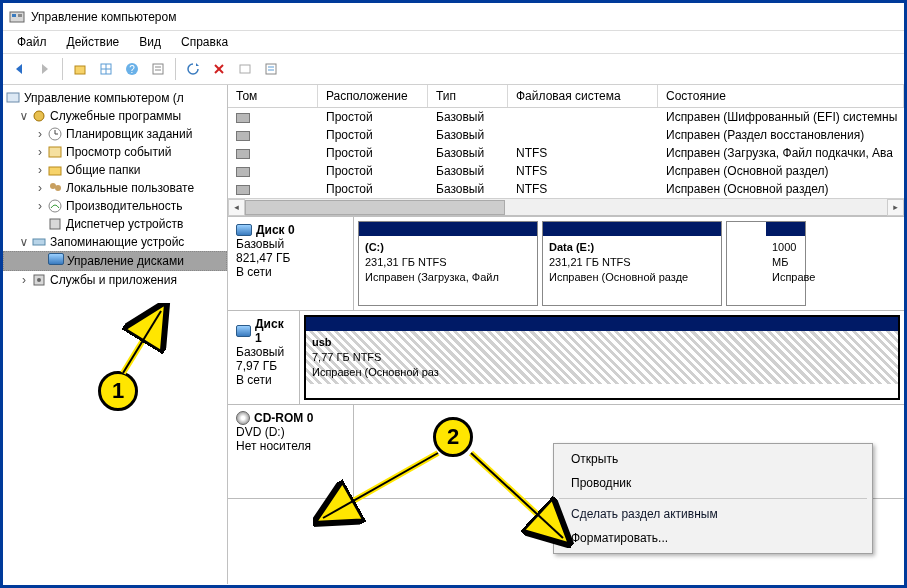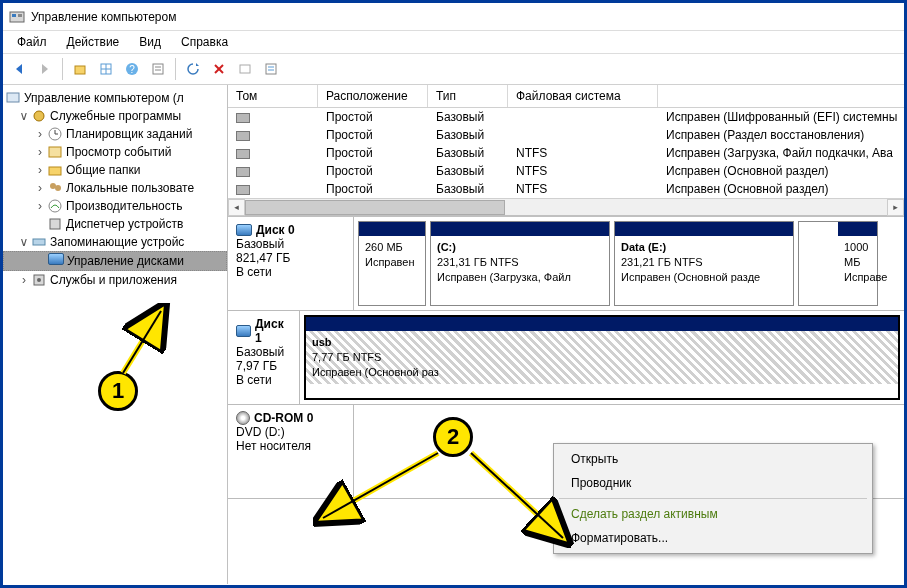--- a/index.html
+++ b/index.html
@@ -146,21 +146,21 @@
     left:550px; top:440px;
     width:320px;
     background:#f2f2f2;
     border:1px solid #a0a0a0;
     box-shadow:2px 2px 4px rgba(0,0,0,.3);
     padding:3px;
   }
   .context-menu .cmi {
     padding:5px 14px;
   }
-  .context-menu .cmi.disabled { color:#4d7c0f; }
+  .context-menu .cmi.disabled { color:#0f172a; }
   .context-menu .cmi.hl { background:#a8d4ff; }
   .context-menu .csep { height:1px; background:#c8c8c8; margin:3px 2px; }
   
   .callout {
     position:absolute;
     width:40px;height:40px;
     border-radius:50%;
     background:#ffe600;
     border:3px solid #000;
     display:flex;align-items:center;justify-content:center;
@@ -342,20 +342,21 @@
     </div>
   </div>
 
   <div class="right">
     <div class="vol-list">
       <div class="vol-head">
         <div class="col c0">Том</div>
         <div class="col c1">Расположение</div>
         <div class="col c2">Тип</div>
         <div class="col c3">Файловая система</div>
+        <div class="col c4">Состояние</div>
       </div>
       <div class="vol-body" id="vol-body">
           <div class="row">
             <div class="cell c0"><span class="vol-ico"></span></div>
             <div class="cell c1">Простой</div>
             <div class="cell c2">Базовый</div>
             <div class="cell c3"></div>
             <div class="cell c4">Исправен (Шифрованный (EFI) системны</div>
           </div>
           <div class="row">
@@ -400,28 +401,20 @@
           <div class="disk-info">
      <div class="dtop">
               <span class="disk-ico"></span> 
               <span>Диск 0</span>
             </div>
      <div>Базовый</div>
      <div>821,47 ГБ</div>
      <div>В сети</div>
    </div>
    <div class="disk-parts">
-            <div class="part" style="width: 68px;">
-              <div class="stripe"></div>
-      <div class="pbody">
-        
-        <span>260 МБ</span><br>
-        <span>Исправен</span>
-      </div>
-            </div>
             <div class="part" style="width: 180px;">
               <div class="stripe"></div>
       <div class="pbody">
         <b>(C:)</b><br>
         <span>231,31 ГБ NTFS</span><br>
         <span>Исправен (Загрузка, Файл</span>
       </div>
             </div>
             <div class="part" style="width: 180px;">
               <div class="stripe"></div>

